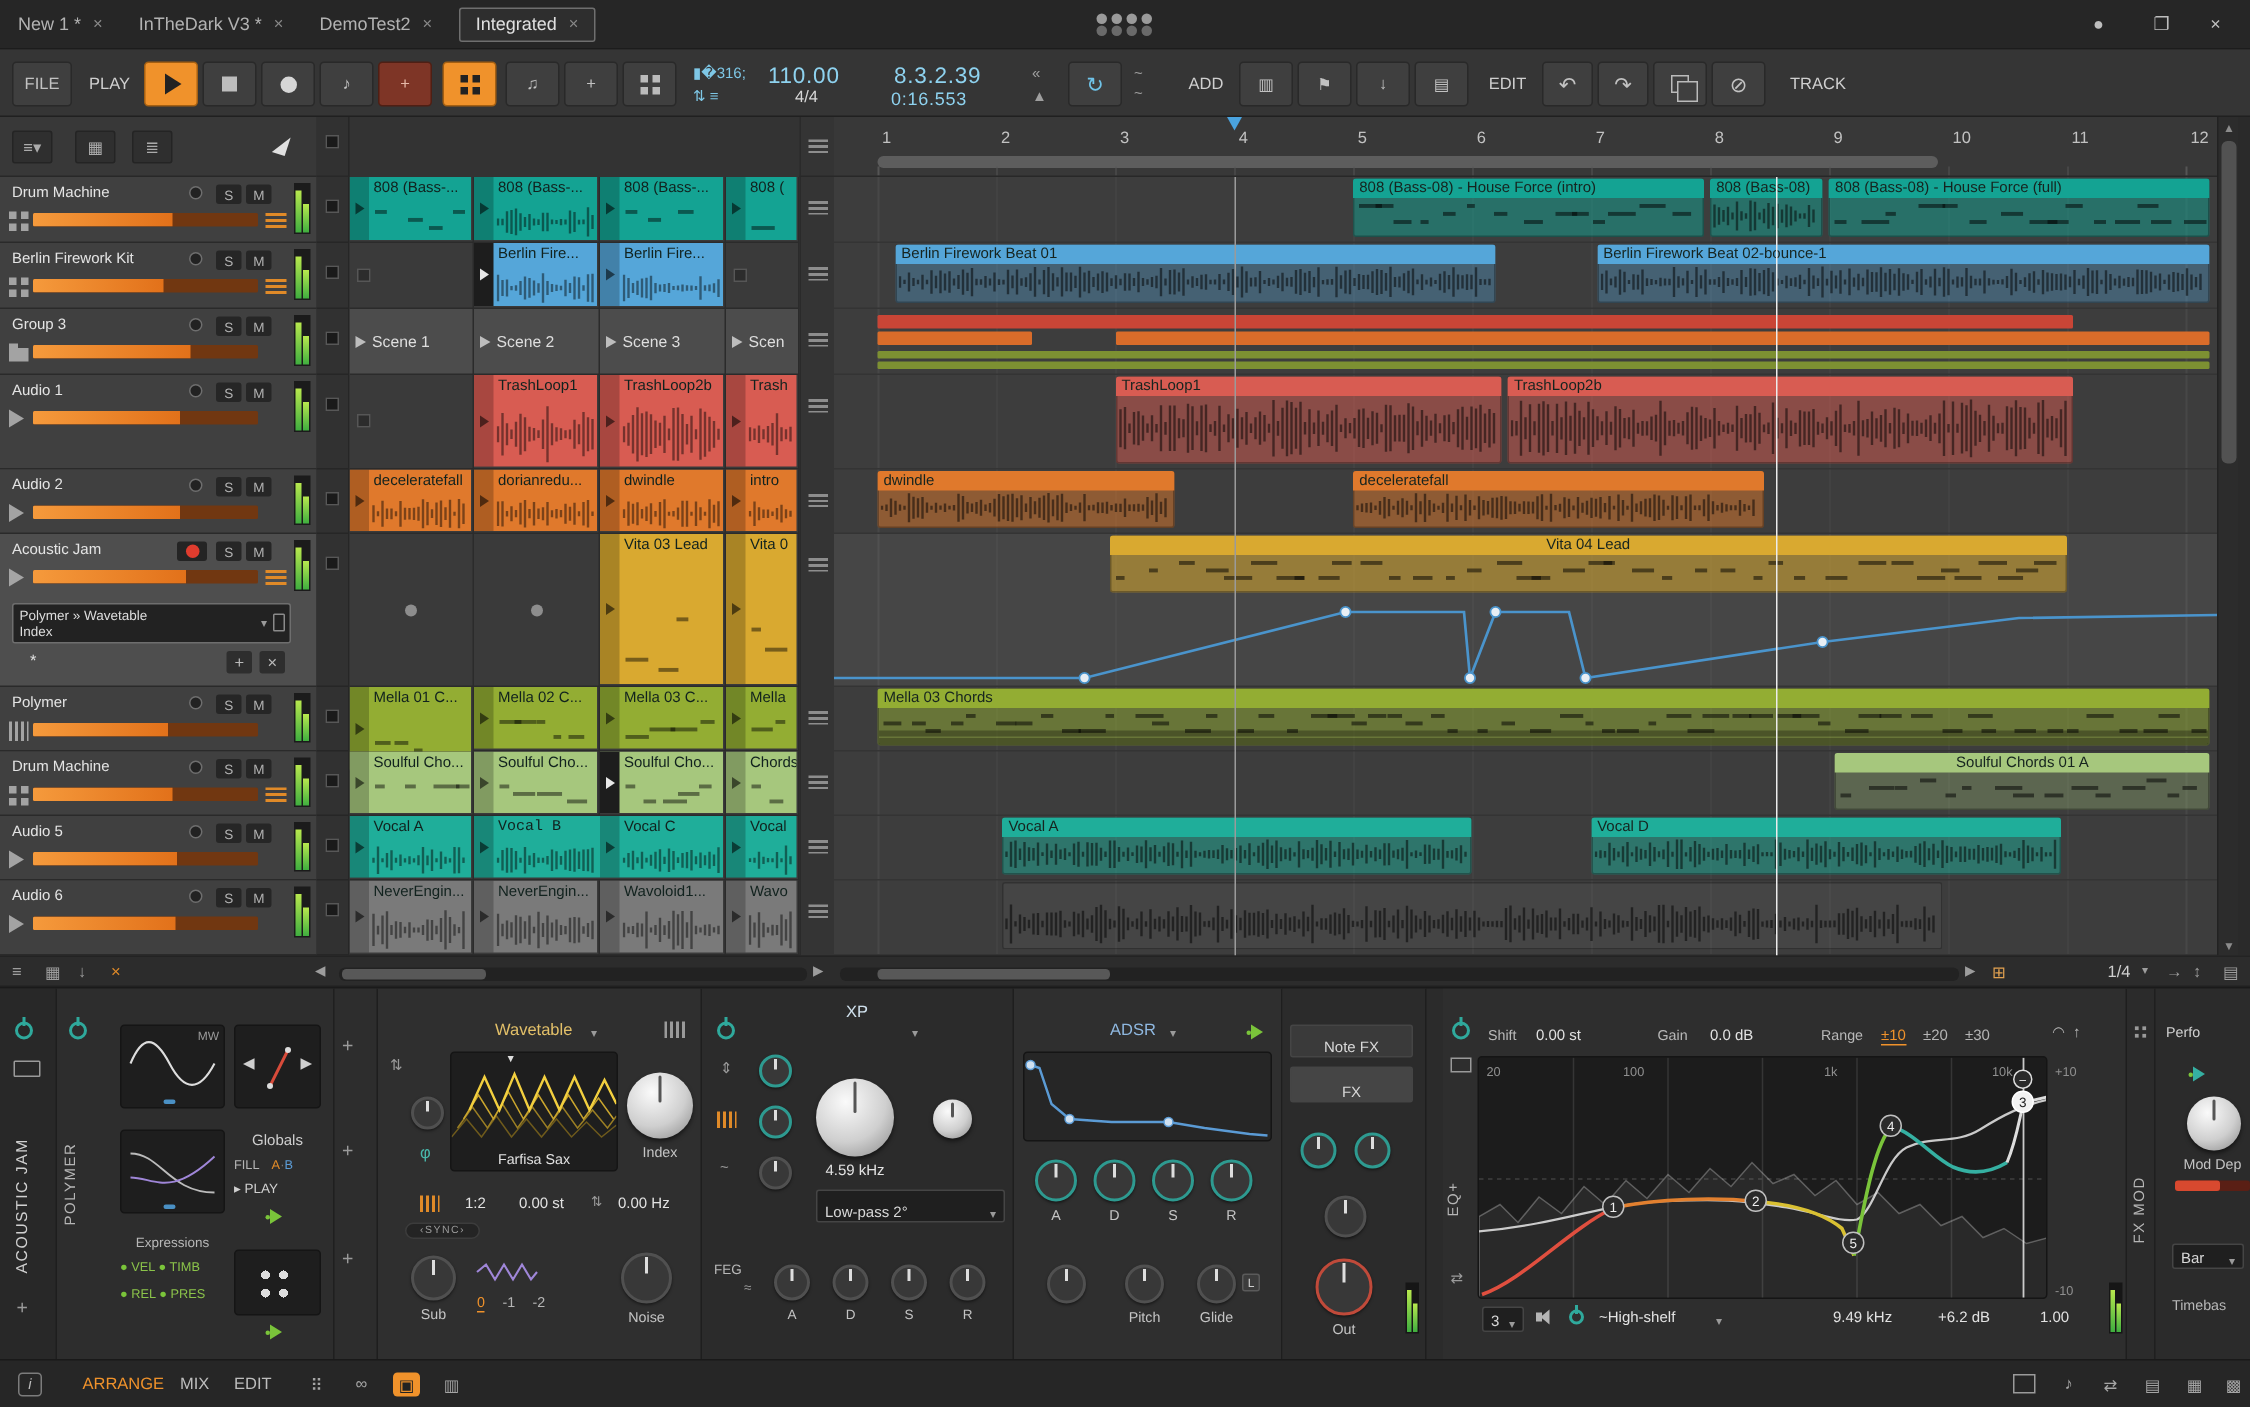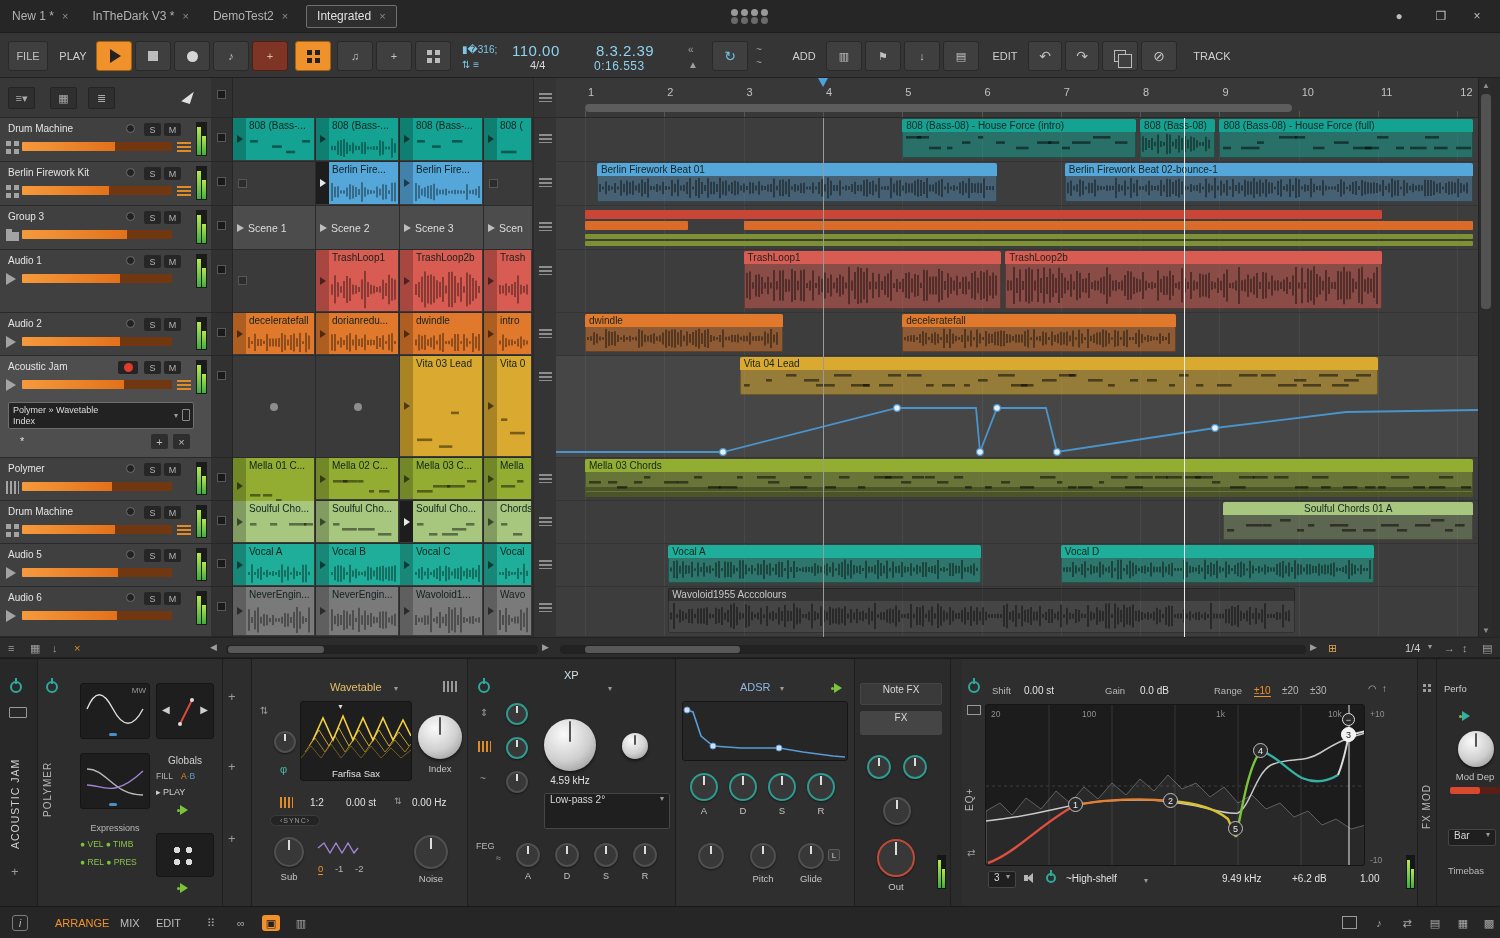--- a/index.html
+++ b/index.html
@@ -129,21 +129,21 @@
 .kdark::after{content:"";position:absolute;left:50%;top:1px;width:2px;height:38%;margin-left:-1px;background:#ddd}
 .kteal{border-color:#2e9a90}
 .kred{border-color:#c04a3a}
 .klab{position:absolute;font-size:9.5px;color:#c4c4c4;text-align:center;white-space:nowrap}
 .dtitle{position:absolute;font-size:11px;color:#d0d0d0;white-space:nowrap}
 .grn{color:#8bc34a}
 .caret{color:#9a9a9a;font-size:8px}
 .dlab{position:absolute;font-size:9.5px;color:#b8b8b8;white-space:nowrap}
 .dval{position:absolute;font-size:10px;color:#e2e2e2;white-space:nowrap}
 .orangeu{color:#f0922b;border-bottom:1px solid #f0922b}
-.dbox{position:absolute;background:#1f1f1f;border:1px solid #454545;border-radius:2px;color:#d8d8d8;font-size:10px;display:flex;align-items:flex-start;padding:0 5px;cursor:pointer}
+.dbox{position:absolute;background:#1f1f1f;border:1px solid #454545;border-radius:2px;color:#d8d8d8;font-size:10px;display:flex;align-items:flex-end;padding:0 5px;cursor:pointer}
 .garr{position:absolute;width:0;height:0;border-left:8px solid #7ac43a;border-top:5px solid transparent;border-bottom:5px solid transparent}
 .garr::after{content:"";position:absolute;left:-11px;top:-1.5px;width:3px;height:3px;background:#7ac43a;border-radius:50%}
 .obars{position:absolute;width:13px;height:11px;background:repeating-linear-gradient(90deg,#e08a28 0 2px,transparent 2px 4px)}
 .dmeter{position:absolute;width:9px;background:#161616;display:flex;gap:1px;padding:1px;align-items:flex-end}
 .band{position:absolute;width:15px;height:15px;border-radius:50%;background:#2b2b2b;border:1.5px solid #c0c0c0;color:#eee;font-size:9px;display:flex;align-items:center;justify-content:center;z-index:3;cursor:pointer}
 .bsel{background:#f2f2f2;color:#222;border-color:#fff}
 .eqfreq{position:absolute;font-size:8.5px;color:#8f8f8f;z-index:2}
 .spk{position:relative;width:12px;height:10px}
 .spk::before{content:"";position:absolute;left:0;top:2px;width:4px;height:6px;background:#b5b5b5}
 .spk::after{content:"";position:absolute;left:3px;top:0;border-right:6px solid #b5b5b5;border-top:5px solid transparent;border-bottom:5px solid transparent}
@@ -822,21 +822,21 @@
             <div class="lbody">
               <div class="llbl">Vocal A</div>
               <div class="lwave">
                 <svg width="65" height="21" style="display:block">
                   <path d="M1,8.9 v3.2 M4,1.3 v18.4 M7,9.1 v2.8 M10,5.7 v9.6 M13,3.9 v13.2 M16,8.9 v3.2 M19,6.7 v7.6 M22,9.1 v2.9 M25,7.9 v5.2 M28,9.1 v2.9 M31,7.1 v6.8 M34,1.6 v17.8 M37,7.3 v6.5 M40,3.4 v14.2 M43,9.2 v2.6 M46,4.6 v11.7 M49,8.1 v4.8 M52,9.1 v2.9 M55,1.7 v17.6 M58,1.8 v17.4 M61,8.7 v3.6 " stroke="rgba(0,0,0,0.45)" stroke-width="1.6" fill="none"></path>
                 </svg>
               </div>
             </div>
           </div>
         </div>
-        <div class="lcell" style="left: 83px; top: 426px; width: 99px; height: 43px;">
+        <div class="lcell" style="left: 83px; top: 426px; width: 99px; height: 43px; font-family: Liberation Mono, monospace;">
           <div class="lclip" style="background: rgb(31, 174, 154);">
             <div class="lplay"></div>
             <div class="lbody">
               <div class="llbl">Vocal B</div>
               <div class="lwave">
                 <svg width="66" height="21" style="display:block">
                   <path d="M1,8.9 v3.2 M4,3.6 v13.7 M7,2.2 v16.6 M10,2.4 v16.3 M13,4.4 v12.2 M16,8.9 v3.2 M19,1.7 v17.7 M22,7.4 v6.3 M25,5.7 v9.5 M28,8.6 v3.8 M31,8.9 v3.2 M34,7.7 v5.7 M37,3.4 v14.2 M40,4.5 v12.0 M43,7.6 v5.9 M46,4.1 v12.7 M49,3.4 v14.2 M52,2.7 v15.5 M55,4.6 v11.7 M58,3.4 v14.3 M61,3.2 v14.6 M64,2.2 v16.6 " stroke="rgba(0,0,0,0.45)" stroke-width="1.6" fill="none"></path>
                 </svg>
               </div>
             </div>
@@ -1042,21 +1042,21 @@
           <div class="aclip" style="left: 346.2px; width: 273.585px; height: 38px; background: rgba(224, 121, 44, 0.5);">
             <div class="ahdr" style="background: rgb(224, 121, 44);">deceleratefall</div>
             <div class="awave">
               <svg width="269.585" height="21" style="display:block">
                 <path d="M1,8.9 v3.3 M4,7.7 v5.6 M7,7.3 v6.3 M10,7.0 v7.0 M13,9.0 v3.0 M16,6.0 v9.1 M19,3.3 v14.4 M22,4.7 v11.5 M25,9.1 v2.8 M28,5.8 v9.3 M31,4.2 v12.6 M34,5.9 v9.3 M37,8.9 v3.2 M40,0.8 v19.3 M43,6.2 v8.7 M46,1.1 v18.9 M49,5.4 v10.3 M52,7.7 v5.6 M55,9.1 v2.8 M58,7.1 v6.9 M61,1.1 v18.8 M64,7.6 v5.8 M67,2.5 v16.1 M70,8.9 v3.3 M73,1.6 v17.8 M76,5.4 v10.2 M79,9.0 v3.0 M82,2.9 v15.3 M85,5.4 v10.3 M88,6.0 v9.0 M91,3.8 v13.4 M94,3.6 v13.9 M97,2.6 v15.9 M100,3.0 v15.0 M103,6.1 v8.8 M106,6.4 v8.2 M109,7.9 v5.1 M112,6.2 v8.5 M115,6.4 v8.2 M118,6.5 v7.9 M121,2.9 v15.3 M124,1.5 v17.9 M127,9.2 v2.7 M130,1.2 v18.6 M133,8.7 v3.5 M136,7.9 v5.3 M139,3.5 v14.0 M142,4.5 v12.1 M145,9.0 v3.1 M148,3.4 v14.2 M151,7.1 v6.7 M154,5.8 v9.4 M157,3.8 v13.5 M160,4.5 v12.0 M163,3.4 v14.2 M166,7.4 v6.1 M169,2.6 v15.8 M172,9.2 v2.5 M175,1.7 v17.7 M178,5.4 v10.2 M181,9.1 v2.8 M184,1.1 v18.8 M187,7.7 v5.6 M190,6.2 v8.7 M193,4.5 v11.9 M196,4.2 v12.6 M199,1.6 v17.7 M202,2.4 v16.2 M205,5.1 v10.7 M208,9.2 v2.6 M211,2.1 v16.7 M214,2.9 v15.1 M217,8.9 v3.2 M220,2.9 v15.1 M223,1.7 v17.6 M226,9.0 v3.0 M229,8.9 v3.2 M232,4.9 v11.2 M235,1.7 v17.6 M238,6.1 v8.8 M241,8.7 v3.6 M244,7.1 v6.8 M247,8.1 v4.9 M250,8.8 v3.3 M253,8.8 v3.4 M256,5.3 v10.5 M259,8.0 v5.0 M262,9.0 v3.0 M265,5.0 v11.0 " stroke="rgba(0,0,0,0.5)" stroke-width="1.6" fill="none"></path>
               </svg>
             </div>
           </div>
         </div>
         <div class="arow asel" style="top: 238px; height: 102px;">
-          <div class="aclip" style="left: 183.635px; width: 638.365px; height: 38px; background: rgba(217, 169, 48, 0.55);">
+          <div class="aclip" style="left: 183.635px; width: 638.365px; height: 38px; background: rgba(217, 169, 48, 0.55); text-align: center;">
             <div class="ahdr" style="background: rgb(217, 169, 48);">Vita 04 Lead</div>
             <div class="awave">
               <svg width="634.365" height="21" style="display:block">
                 <rect x="2" y="13.0" width="5.7" height="2.6" fill="rgba(0,0,0,0.5)"></rect>
                 <rect x="24" y="8.0" width="5.9" height="2.6" fill="rgba(0,0,0,0.5)"></rect>
                 <rect x="44" y="3.0" width="10.5" height="2.6" fill="rgba(0,0,0,0.5)"></rect>
                 <rect x="62" y="8.0" width="15.1" height="2.6" fill="rgba(0,0,0,0.5)"></rect>
                 <rect x="74" y="13.0" width="18.8" height="2.6" fill="rgba(0,0,0,0.5)"></rect>
                 <rect x="92" y="3.0" width="17.5" height="2.6" fill="rgba(0,0,0,0.5)"></rect>
                 <rect x="109" y="13.0" width="18.6" height="2.6" fill="rgba(0,0,0,0.5)"></rect>
@@ -1211,21 +1211,20 @@
             <div class="ahdr" style="background: rgb(31, 174, 154);">Vocal D</div>
             <div class="awave">
               <svg width="309.235" height="21" style="display:block">
                 <path d="M1,8.6 v3.8 M4,7.9 v5.3 M7,8.3 v4.4 M10,2.9 v15.1 M13,6.4 v8.2 M16,8.6 v3.9 M19,5.1 v10.8 M22,2.3 v16.3 M25,9.1 v2.7 M28,5.4 v10.2 M31,6.9 v7.3 M34,7.6 v5.8 M37,2.7 v15.7 M40,5.6 v9.8 M43,8.5 v4.0 M46,7.3 v6.5 M49,1.9 v17.1 M52,8.8 v3.4 M55,0.7 v19.6 M58,0.7 v19.6 M61,9.1 v2.9 M64,5.7 v9.7 M67,1.7 v17.5 M70,3.6 v13.7 M73,6.2 v8.7 M76,8.8 v3.5 M79,6.9 v7.2 M82,6.4 v8.3 M85,8.0 v5.0 M88,3.6 v13.9 M91,7.6 v5.8 M94,8.0 v5.0 M97,7.6 v5.8 M100,2.8 v15.5 M103,7.4 v6.2 M106,5.2 v10.5 M109,3.8 v13.4 M112,9.1 v2.8 M115,9.0 v2.9 M118,9.1 v2.7 M121,0.7 v19.5 M124,2.7 v15.6 M127,6.8 v7.3 M130,7.7 v5.6 M133,8.4 v4.1 M136,5.9 v9.2 M139,8.6 v3.8 M142,0.7 v19.5 M145,6.1 v8.9 M148,3.4 v14.1 M151,4.9 v11.1 M154,1.8 v17.4 M157,7.2 v6.6 M160,8.8 v3.4 M163,2.4 v16.2 M166,5.7 v9.5 M169,9.0 v3.1 M172,6.0 v9.0 M175,3.7 v13.5 M178,2.7 v15.5 M181,4.5 v12.0 M184,9.2 v2.6 M187,1.8 v17.5 M190,6.5 v7.9 M193,9.2 v2.6 M196,7.0 v7.1 M199,8.6 v3.8 M202,5.4 v10.2 M205,7.4 v6.2 M208,8.4 v4.2 M211,8.2 v4.5 M214,5.0 v11.1 M217,3.4 v14.2 M220,1.9 v17.1 M223,6.5 v8.0 M226,3.5 v14.0 M229,8.0 v5.0 M232,1.2 v18.5 M235,4.8 v11.5 M238,5.6 v9.8 M241,8.6 v3.9 M244,5.3 v10.3 M247,5.3 v10.3 M250,6.8 v7.4 M253,6.9 v7.2 M256,4.4 v12.3 M259,6.4 v8.2 M262,5.6 v9.9 M265,6.2 v8.5 M268,4.6 v11.7 M271,3.5 v14.0 M274,8.5 v4.0 M277,9.1 v2.9 M280,8.1 v4.9 M283,6.3 v8.5 M286,1.0 v19.0 M289,4.6 v11.8 M292,6.0 v9.1 M295,9.2 v2.6 M298,5.7 v9.6 M301,9.1 v2.9 M304,9.1 v2.8 M307,0.9 v19.2 " stroke="rgba(0,0,0,0.5)" stroke-width="1.6" fill="none"></path>
               </svg>
             </div>
           </div>
         </div>
         <div class="arow" style="top: 469px; height: 50px;">
           <div class="aclip" style="left: 112.265px; width: 626.47px; height: 45px; background: rgba(122, 122, 122, 0.15);">
-            <div class="ahdr" style="background: rgba(0, 0, 0, 0.25); color: rgb(200, 200, 200);">Wavoloid1955 Acccolours</div>
             <div class="awave">
               <svg width="622.4699999999999" height="28" style="display:block">
                 <path d="M1,10.4 v7.1 M4,1.0 v26.0 M7,12.2 v3.5 M10,7.6 v12.8 M13,9.3 v9.4 M16,11.2 v5.7 M19,7.0 v14.0 M22,6.7 v14.7 M25,11.9 v4.2 M28,6.4 v15.1 M31,6.3 v15.4 M34,6.3 v15.4 M37,5.2 v17.7 M40,11.5 v5.0 M43,12.3 v3.4 M46,5.8 v16.3 M49,7.0 v14.0 M52,5.2 v17.7 M55,10.4 v7.3 M58,8.1 v11.8 M61,2.6 v22.8 M64,1.2 v25.7 M67,4.8 v18.4 M70,10.5 v7.0 M73,11.6 v4.7 M76,2.2 v23.6 M79,3.8 v20.4 M82,9.7 v8.5 M85,12.1 v3.7 M88,10.4 v7.1 M91,5.7 v16.5 M94,12.2 v3.7 M97,4.1 v19.8 M100,10.5 v7.0 M103,9.0 v10.0 M106,10.9 v6.1 M109,5.5 v17.0 M112,9.0 v9.9 M115,2.9 v22.1 M118,8.6 v10.8 M121,9.0 v10.0 M124,1.3 v25.5 M127,5.6 v16.8 M130,6.4 v15.2 M133,12.2 v3.6 M136,11.9 v4.3 M139,9.7 v8.5 M142,1.8 v24.5 M145,9.3 v9.3 M148,11.1 v5.9 M151,4.2 v19.7 M154,8.2 v11.7 M157,9.8 v8.4 M160,4.8 v18.3 M163,6.5 v15.1 M166,6.5 v15.0 M169,5.5 v17.0 M172,6.7 v14.6 M175,4.3 v19.3 M178,11.4 v5.2 M181,7.1 v13.8 M184,10.6 v6.8 M187,6.8 v14.4 M190,9.7 v8.6 M193,8.8 v10.5 M196,11.0 v6.0 M199,5.7 v16.7 M202,9.1 v9.8 M205,1.1 v25.8 M208,12.3 v3.4 M211,10.2 v7.6 M214,10.1 v7.7 M217,7.6 v12.9 M220,6.4 v15.2 M223,7.2 v13.6 M226,3.5 v20.9 M229,8.0 v12.1 M232,11.9 v4.1 M235,12.3 v3.4 M238,11.3 v5.5 M241,2.1 v23.7 M244,11.8 v4.4 M247,4.9 v18.1 M250,5.2 v17.7 M253,3.4 v21.2 M256,11.8 v4.3 M259,8.3 v11.4 M262,4.4 v19.2 M265,11.3 v5.5 M268,1.8 v24.3 M271,4.3 v19.4 M274,8.4 v11.2 M277,10.5 v7.1 M280,5.3 v17.4 M283,8.4 v11.2 M286,11.3 v5.5 M289,10.8 v6.3 M292,7.9 v12.2 M295,5.5 v17.0 M298,9.9 v8.2 M301,4.2 v19.7 M304,8.8 v10.4 M307,5.3 v17.4 M310,9.6 v8.8 M313,5.2 v17.7 M316,9.7 v8.6 M319,12.3 v3.4 M322,12.0 v4.0 M325,12.2 v3.6 M328,11.8 v4.4 M331,12.0 v4.1 M334,3.3 v21.4 M337,1.7 v24.5 M340,10.1 v7.8 M343,8.4 v11.3 M346,3.0 v22.0 M349,11.0 v6.1 M352,3.7 v20.7 M355,8.1 v11.7 M358,7.3 v13.4 M361,5.0 v18.0 M364,9.7 v8.7 M367,9.6 v8.8 M370,3.7 v20.5 M373,12.1 v3.7 M376,10.0 v8.1 M379,7.1 v13.8 M382,7.1 v13.8 M385,11.6 v4.9 M388,9.6 v8.7 M391,2.8 v22.5 M394,12.3 v3.4 M397,5.7 v16.7 M400,10.7 v6.6 M403,11.7 v4.7 M406,7.0 v14.0 M409,8.1 v11.7 M412,11.6 v4.7 M415,12.0 v3.9 M418,2.9 v22.2 M421,9.4 v9.1 M424,10.7 v6.6 M427,5.3 v17.4 M430,8.2 v11.5 M433,9.0 v9.9 M436,1.4 v25.1 M439,1.2 v25.6 M442,11.8 v4.3 M445,1.6 v24.8 M448,5.6 v16.9 M451,8.1 v11.8 M454,2.7 v22.6 M457,5.6 v16.9 M460,4.7 v18.5 M463,2.4 v23.2 M466,9.1 v9.7 M469,8.3 v11.4 M472,10.1 v7.8 M475,11.5 v5.0 M478,10.1 v7.7 M481,11.5 v5.1 M484,9.6 v8.9 M487,5.7 v16.5 M490,7.8 v12.4 M493,12.0 v3.9 M496,5.2 v17.5 M499,3.6 v20.9 M502,4.0 v20.0 M505,12.3 v3.5 M508,11.6 v4.8 M511,11.4 v5.2 M514,7.2 v13.6 M517,11.6 v4.8 M520,9.3 v9.3 M523,12.3 v3.4 M526,10.4 v7.3 M529,9.7 v8.6 M532,12.3 v3.4 M535,10.2 v7.7 M538,11.9 v4.2 M541,1.1 v25.8 M544,11.5 v5.1 M547,11.8 v4.4 M550,11.7 v4.7 M553,11.7 v4.5 M556,6.9 v14.3 M559,6.8 v14.4 M562,3.9 v20.1 M565,5.1 v17.7 M568,3.1 v21.9 M571,8.8 v10.3 M574,10.9 v6.1 M577,8.6 v10.8 M580,5.1 v17.7 M583,11.0 v6.0 M586,5.8 v16.4 M589,10.9 v6.3 M592,7.3 v13.3 M595,1.2 v25.6 M598,12.2 v3.6 M601,11.8 v4.3 M604,11.9 v4.2 M607,10.1 v7.8 M610,10.8 v6.5 M613,2.4 v23.2 M616,9.7 v8.6 M619,8.3 v11.3 " stroke="rgba(0,0,0,0.5)" stroke-width="1.6" fill="none"></path>
               </svg>
             </div>
           </div>
         </div>
         <div class="vline" style="left: 266.9px; background: rgb(154, 154, 154);"></div>
         <div class="vline" style="left: 627.715px; background: rgb(236, 236, 236);"></div>
       </div>
@@ -1371,21 +1370,21 @@
       <span class="caret" style="position:absolute;left:140px;top:25px">▾</span>
       <div style="position:absolute;left:12px;top:48px;color:#9a9a9a;font-size:10px">⇕</div>
       <div class="obars" style="left:10px;top:82px"></div>
       <div style="position:absolute;left:12px;top:114px;color:#9a9a9a;font-size:10px">~</div>
       <div class="kn kdark kteal" style="left:38px;top:44px;width:22px;height:22px"></div>
       <div class="kn kdark kteal" style="left:38px;top:78px;width:22px;height:22px"></div>
       <div class="kn kdark" style="left:38px;top:112px;width:22px;height:22px"></div>
       <div class="kn kwhite" style="left:76px;top:60px;width:52px;height:52px"></div>
       <div class="klab" style="left:76px;top:116px;width:52px;font-size:10px;color:#e2e2e2">4.59 kHz</div>
       <div class="kn kwhite" style="left:154px;top:74px;width:26px;height:26px"></div>
-      <div class="dbox" style="left:76px;top:134px;width:126px;height:36px">
+      <div class="dbox" style="left:76px;top:134px;width:126px;height:22px">
         <span>Low-pass 2°</span>
         <span class="caret" style="margin-left:auto">▾</span>
       </div>
       <div class="dlab grn" style="left:8px;top:182px;font-size:9px">FEG</div>
       <div style="position:absolute;left:28px;top:194px;color:#9a9a9a;font-size:9px">≈</div>
       <div class="kn kdark" style="left:48px;top:184px;width:24px;height:24px"></div>
       <div class="klab" style="left:48px;top:212px;width:24px;font-size:9px">A</div>
       <div class="kn kdark" style="left:87px;top:184px;width:24px;height:24px"></div>
       <div class="klab" style="left:87px;top:212px;width:24px;font-size:9px">D</div>
       <div class="kn kdark" style="left:126px;top:184px;width:24px;height:24px"></div>

